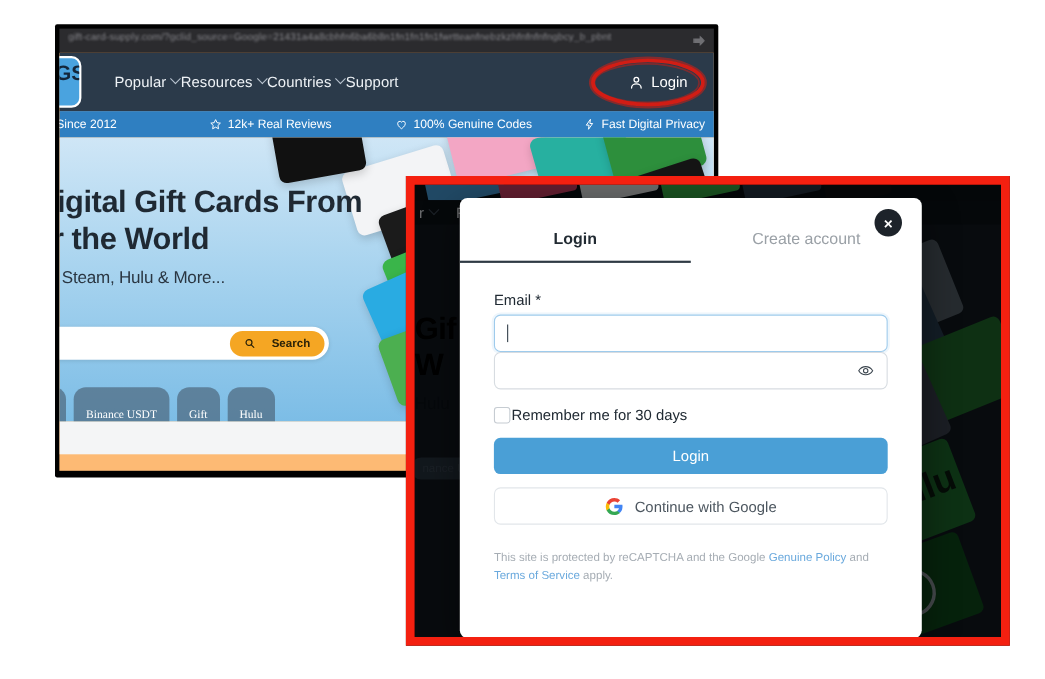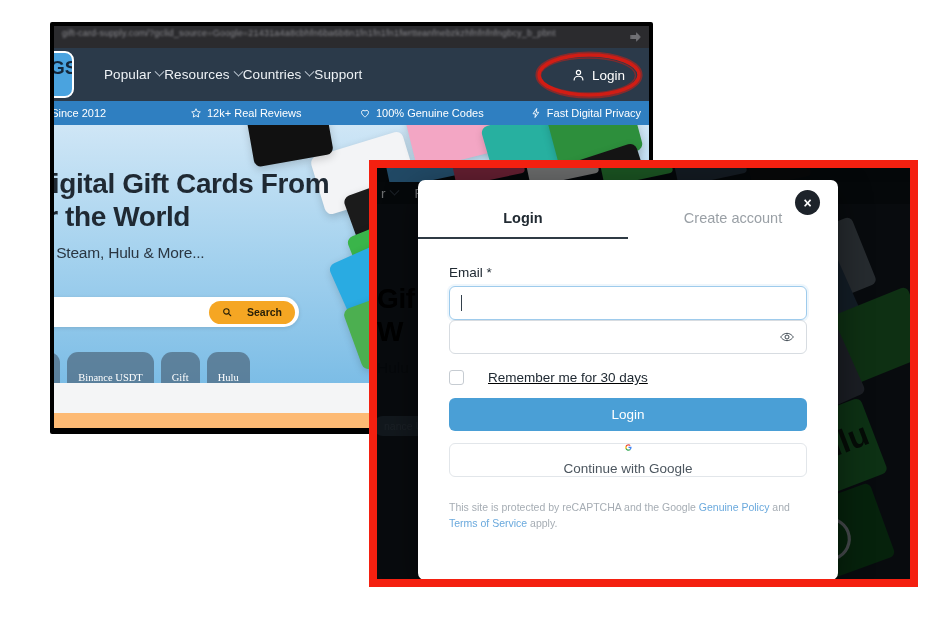--- a/index.html
+++ b/index.html
@@ -180,40 +180,40 @@
     width: 100%; height: 34px; border-radius: 6px; background: #fff;
     border: 1px solid #d7dce1; position: relative; display: flex; align-items: center;
     padding: 0 11px;
   }
   .input.focused { border: 1.6px solid #9ecbec; box-shadow: 0 0 0 2px rgba(158,203,236,.18); }
   .caret-bar {
     width: 1.3px; height: 16px; background: #33404b;
   }
   .eye { position: absolute; right: 11px; top: 50%; transform: translateY(-50%); }
 
-  .remember-row { display: flex; align-items: flex-end; gap: 24px; margin-top: 16px; text-decoration: underline; }
+  .remember-row { display: flex; align-items: flex-end; gap: 1px; margin-top: 16px; }
   .checkbox {
     width: 15px; height: 15px; border: 1.4px solid #c6ccd2; border-radius: 3px; background: #fff;
     cursor: pointer; flex: none;
   }
   .remember-lbl { font-size: 13.5px; color: #202a33; }
 
   .btn-primary {
     margin-top: 13px; width: 100%; height: 33px; border-radius: 6px;
     background: #4a9fd6; color: #fff; font-size: 13.5px;
     display: flex; align-items: center; justify-content: center; cursor: pointer;
   }
   .or-row { display: flex; align-items: center; gap: 11px; margin-top: 14px; }
   .or-line { flex: 1; height: 1px; background: #e4e7ea; }
   .or-txt { font-size: 12px; color: #98a0a8; }
   .btn-google {
     margin-top: 12px; width: 100%; height: 34px; border-radius: 6px;
     border: 1px solid #e2e6ea; background: #fff;
     display: flex; align-items: center; justify-content: center; gap: 10px;
-    font-size: 13.5px; color: #4c565f; cursor: pointer; flex-direction: column;
+    font-size: 13.5px; color: #4c565f; cursor: pointer;
   }
   .legal {
     margin-top: 22px; font-size: 10.5px; line-height: 16px; color: #a6adb4;
   }
   .legal a { color: #6aa9dd; text-decoration: none; cursor: pointer; }
 </style>
 </head>
 <body>
 
 <div id="stage">

